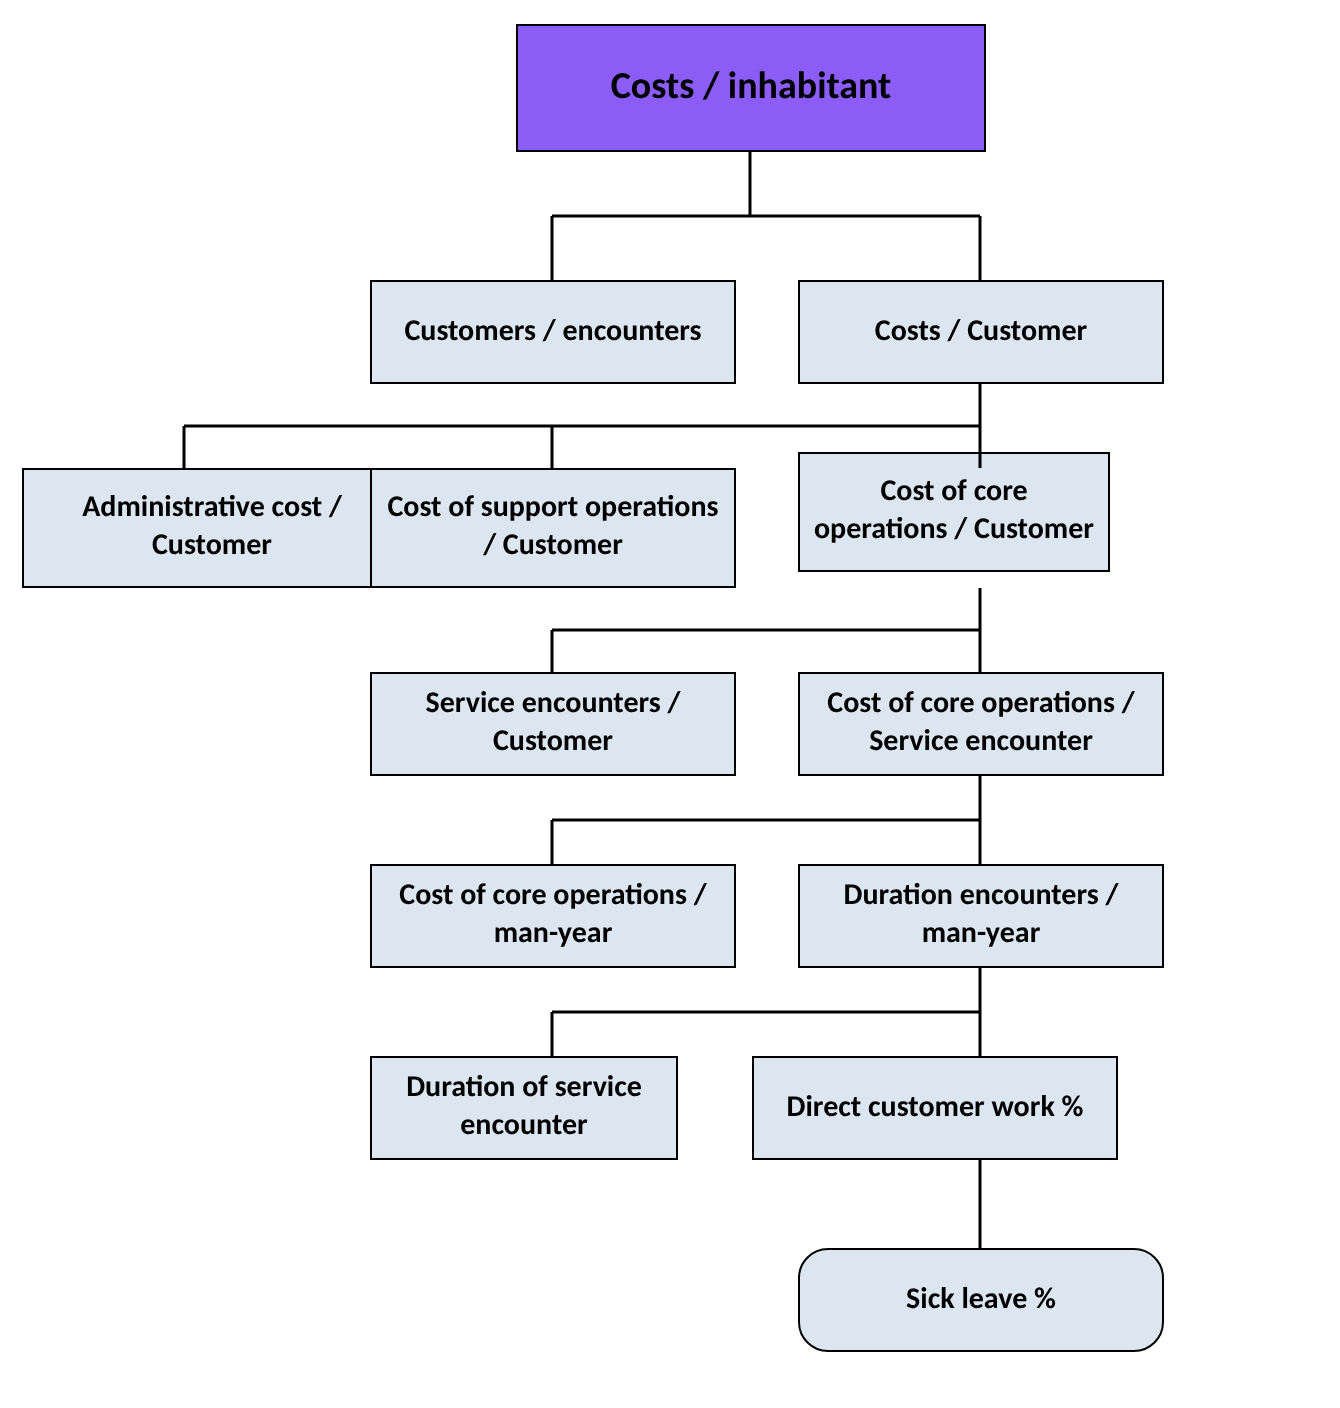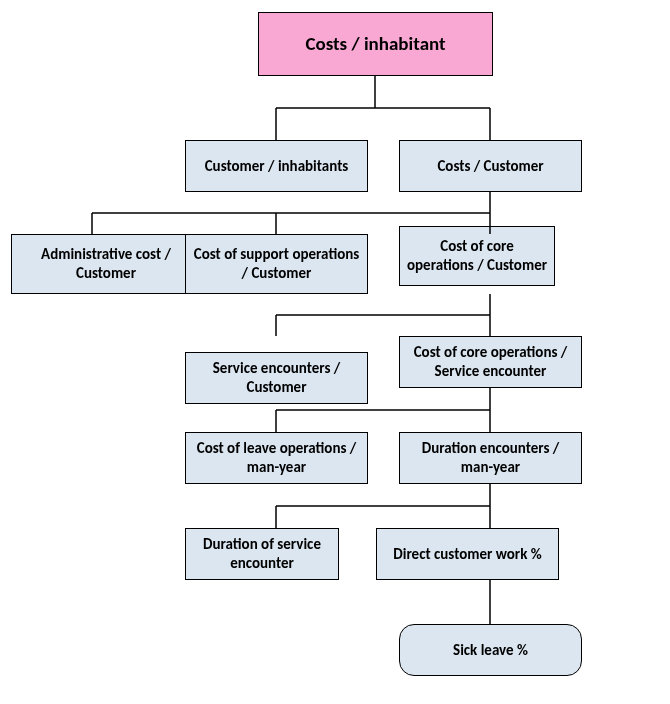--- a/index.html
+++ b/index.html
@@ -18,21 +18,21 @@
     align-items: center;
     justify-content: center;
     text-align: center;
     font-weight: bold;
     font-size: 15px;
     line-height: 1.25;
     padding: 4px 6px;
     box-sizing: border-box;
   }
   .top-box {
-    background: #f9a8d4;
+    background: #8b5cf6;
     font-size: 19px;
   }
   .std-box {
     background: #dbe6f0;
   }
   svg.connector {
     position: absolute;
     overflow: visible;
     pointer-events: none;
   }
@@ -42,45 +42,45 @@
   }
 </style>
 </head>
 <body>
 
 <div class="box top-box" style="left:258px; top:12px; width:235px; height:64px;">
   <span>Costs / inhabitant</span>
 </div>
 
 <div class="box std-box" style="left:185px; top:140px; width:183px; height:52px;">
-  <span>Customer / inhabitants</span>
+  <span>Customers / encounters</span>
 </div>
 <div class="box std-box" style="left:399px; top:140px; width:183px; height:52px;">
   <span>Costs / Customer</span>
 </div>
 
 <div class="box std-box" style="left:11px; top:234px; width:190px; height:60px;">
   <span>Administrative cost / Customer</span>
 </div>
 <div class="box std-box" style="left:185px; top:234px; width:183px; height:60px;">
   <span>Cost of support operations / Customer</span>
 </div>
 <div class="box std-box" style="left:399px; top:226px; width:156px; height:60px;">
   <span>Cost of core operations / Customer</span>
 </div>
 
-<div class="box std-box" style="left:185px; top:352px; width:183px; height:52px;">
+<div class="box std-box" style="left:185px; top:336px; width:183px; height:52px;">
   <span>Service encounters / Customer</span>
 </div>
 <div class="box std-box" style="left:399px; top:336px; width:183px; height:52px;">
   <span>Cost of core operations / Service encounter</span>
 </div>
 
 <div class="box std-box" style="left:185px; top:432px; width:183px; height:52px;">
-  <span>Cost of leave operations / man-year</span>
+  <span>Cost of core operations / man-year</span>
 </div>
 <div class="box std-box" style="left:399px; top:432px; width:183px; height:52px;">
   <span>Duration encounters / man-year</span>
 </div>
 
 <div class="box std-box" style="left:185px; top:528px; width:154px; height:52px;">
   <span>Duration of service encounter</span>
 </div>
 <div class="box std-box" style="left:376px; top:528px; width:183px; height:52px;">
   <span>Direct customer work %</span>

